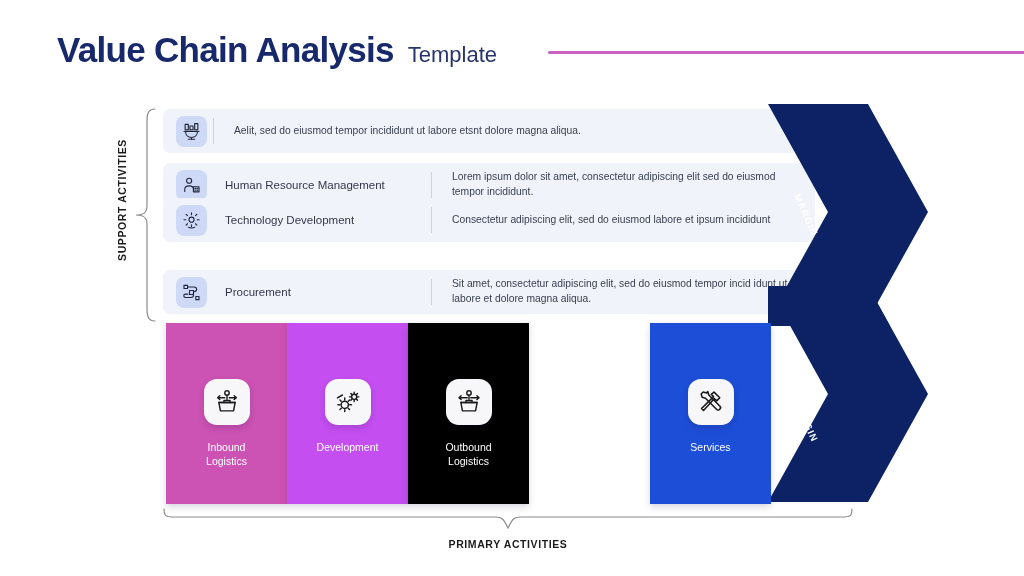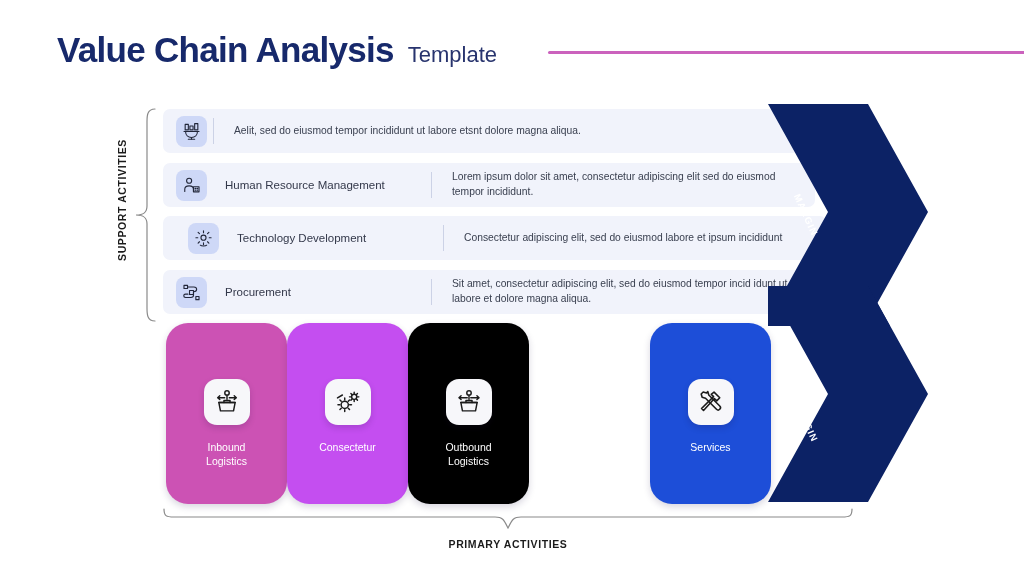--- a/index.html
+++ b/index.html
@@ -41,21 +41,21 @@
 
   
   .rows{position:absolute;left:163px;top:109px;width:660px;height:212px;}
   .srow{
     position:absolute;left:0;width:652px;height:44px;
     background:#f1f3fb;border-radius:7px;
     display:flex;align-items:center;
   }
   .srow.r0{top:0;}
   .srow.r1{top:54px;}
-  .srow.r2{top:107px;padding-left:12px;}
+  .srow.r2{top:89px;}
   .srow.r3{top:161px;}
   .srow-icon{
     width:31px;height:31px;margin-left:13px;flex:0 0 auto;
     background:#ced8f7;border-radius:8px;
     display:flex;align-items:center;justify-content:center;
   }
   .srow-icon svg{display:block;}
   .srow-title{
     margin-left:18px;width:200px;flex:0 0 auto;
     font-size:11.5px;color:#33384a;line-height:1.25;
@@ -74,21 +74,21 @@
     position:absolute;font-size:9.5px;font-weight:bold;color:#ffffff;
     letter-spacing:1.1px;white-space:nowrap;
   }
   .margin-txt.m1{left:802px;top:192px;transform:rotate(66deg);transform-origin:left top;}
   .margin-txt.m2{left:802px;top:398px;transform:rotate(66deg);transform-origin:left top;}
 
   
   .cards{position:absolute;left:166px;top:323px;width:690px;height:182px;}
   .card{
     position:absolute;top:0;width:121px;height:181px;
-    border-radius:22px;
+    border-radius:0;
     display:flex;flex-direction:column;align-items:center;
     box-shadow:0 3px 7px rgba(40,30,80,0.18);
   }
   .card-icon{
     width:46px;height:46px;margin-top:56px;
     background:#f7f7fa;border-radius:13px;
     display:flex;align-items:center;justify-content:center;
     box-shadow:0 3px 6px rgba(30,20,60,0.17);
   }
   .card-icon svg{display:block;}
@@ -221,21 +221,21 @@
     <div class="card" style="left:121px;background:#c44ef0;">
       <div class="card-icon">
         <svg width="28" height="28" viewBox="0 0 24 24" fill="none" stroke="#1b1b1b" stroke-width="1.25" stroke-linecap="round" stroke-linejoin="round">
           <circle cx="9.2" cy="14.4" r="3.1"></circle>
           <path d="M9.2 8.6v1.6M9.2 18.6v1.6M3.4 14.4H5M13.4 14.4H15M5.1 10.3l1.1 1.1M12.2 17.4l1.1 1.1M5.1 18.5l1.1-1.1M12.2 11.4l1.1-1.1"></path>
           <circle cx="17.3" cy="7.6" r="2.2"></circle>
           <path d="M17.3 3.6v1.1M17.3 10.5v1.1M13.3 7.6h1.1M20.2 7.6h1.1M14.5 4.8l.8.8M19.3 9.6l.8.8M14.5 10.4l.8-.8M19.3 5.6l.8-.8"></path>
           <path d="M3 8.5 7.2 6"></path>
         </svg>
       </div>
-      <div class="card-label">Consectetur</div>
+      <div class="card-label">Development</div>
     </div>
 
     <div class="card" style="left:242px;background:#000000;">
       <div class="card-icon">
         <svg width="28" height="28" viewBox="0 0 24 24" fill="none" stroke="#1b1b1b" stroke-width="1.25" stroke-linecap="round" stroke-linejoin="round">
           <circle cx="12" cy="4.2" r="1.9"></circle>
           <path d="M12 6.1v3.6"></path>
           <path d="M10.5 8.3H3.4M3.4 8.3l1.8-1.6M3.4 8.3l1.8 1.6"></path>
           <path d="M13.5 8.3h7.1M20.6 8.3l-1.8-1.6M20.6 8.3l-1.8 1.6"></path>
           <path d="M5 12.4h14l-1.4 7.2H6.4z"></path>

